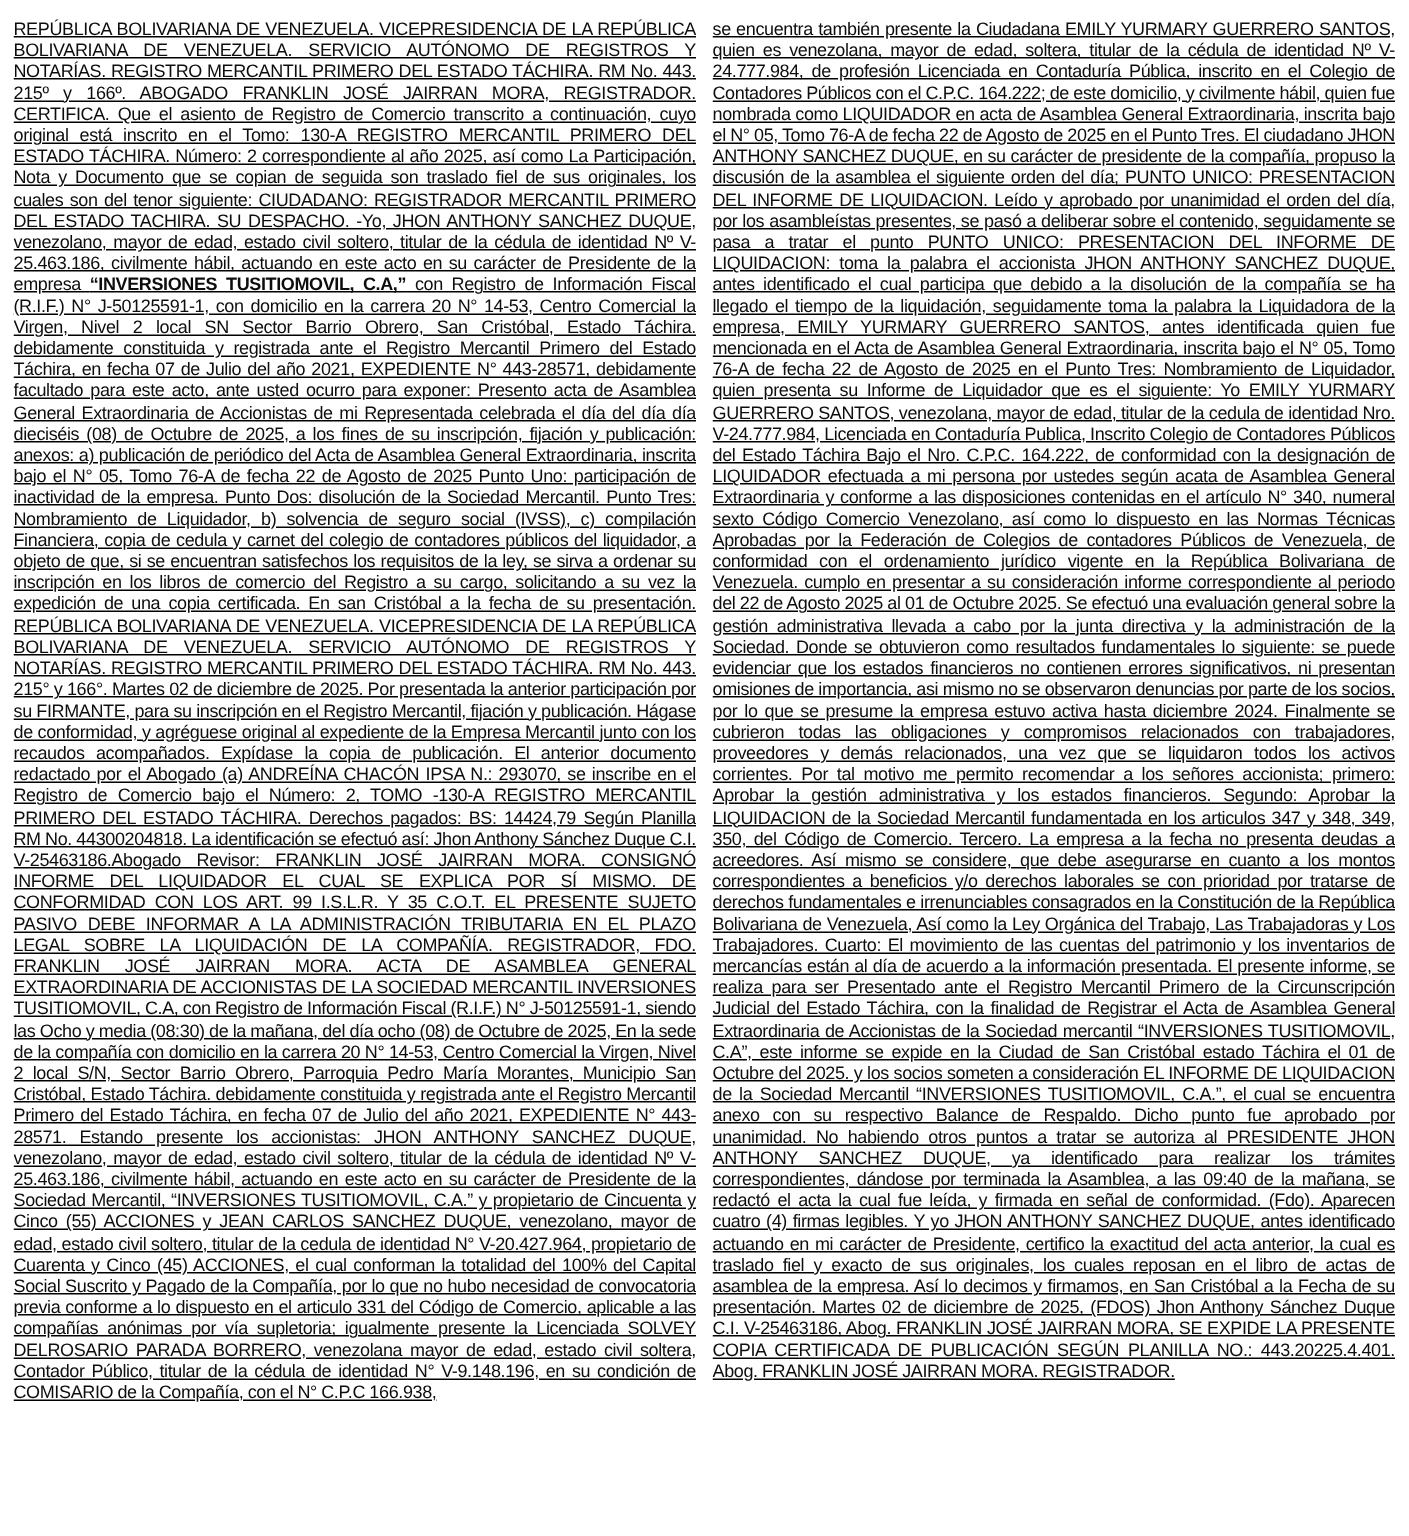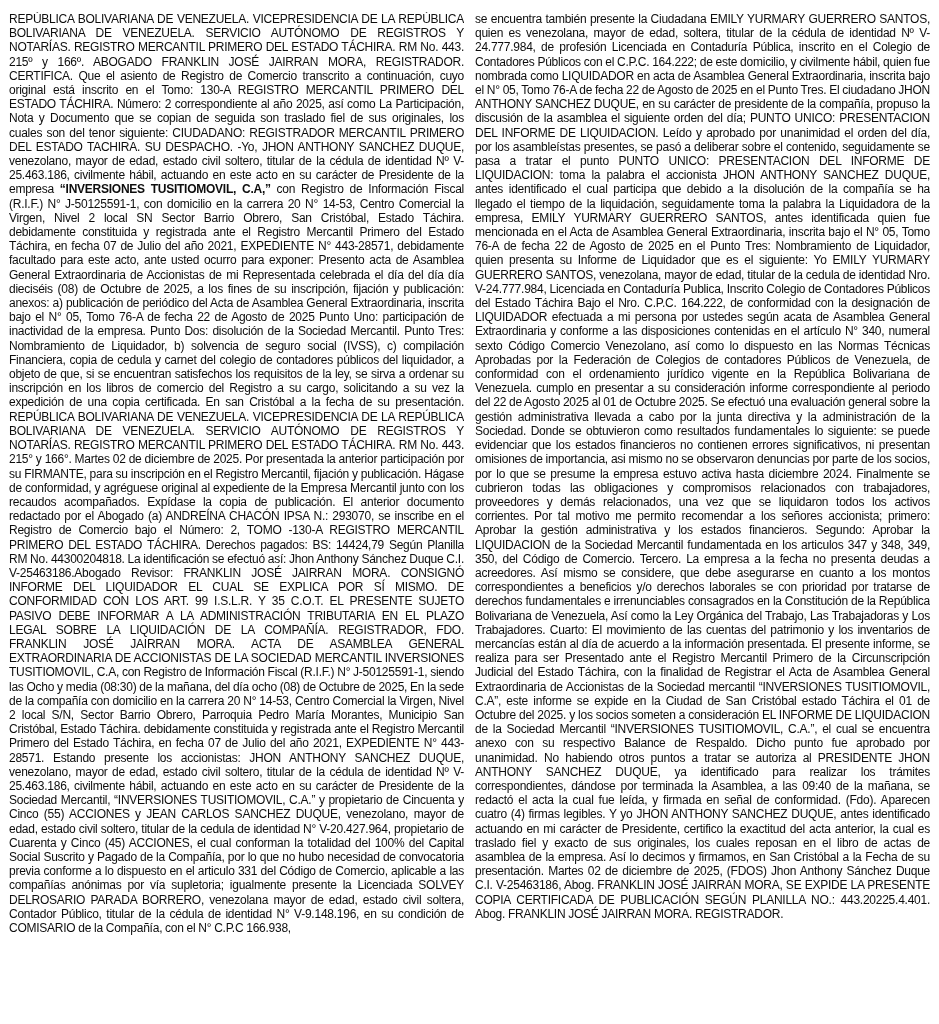--- a/index.html
+++ b/index.html
@@ -13,20 +13,21 @@
     overflow: hidden;
   }
   .page {
     box-sizing: border-box;
     width: 939px;
     height: 1024px;
     padding: 12px 8px 8px 9px;
     display: flex;
     gap: 11px;
     background: #ffffff;
+    text-decoration: underline;
   }
   .col {
     width: 455px;
     flex: 0 0 455px;
     font-family: "Liberation Sans", "DejaVu Sans", sans-serif;
     font-size: 12px;
     line-height: 14.2px;
     letter-spacing: -0.25px;
     word-spacing: -0.2px;
     color: #0d0d0d;

